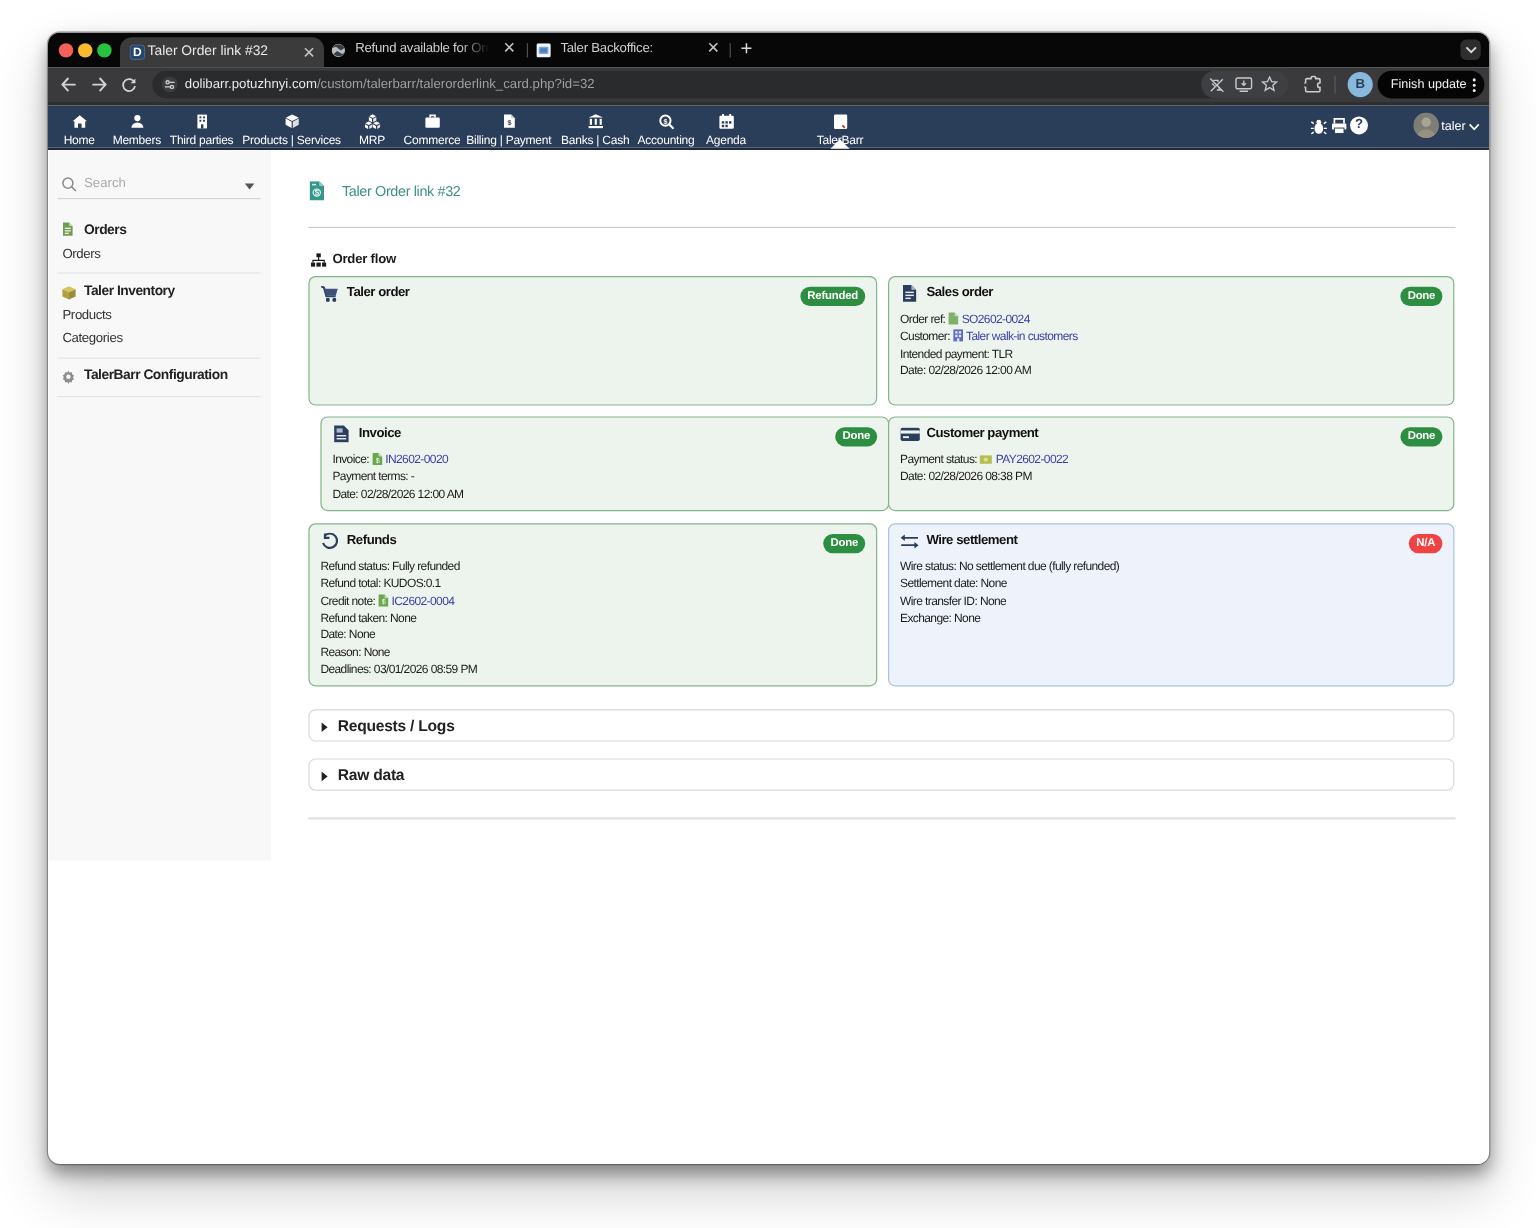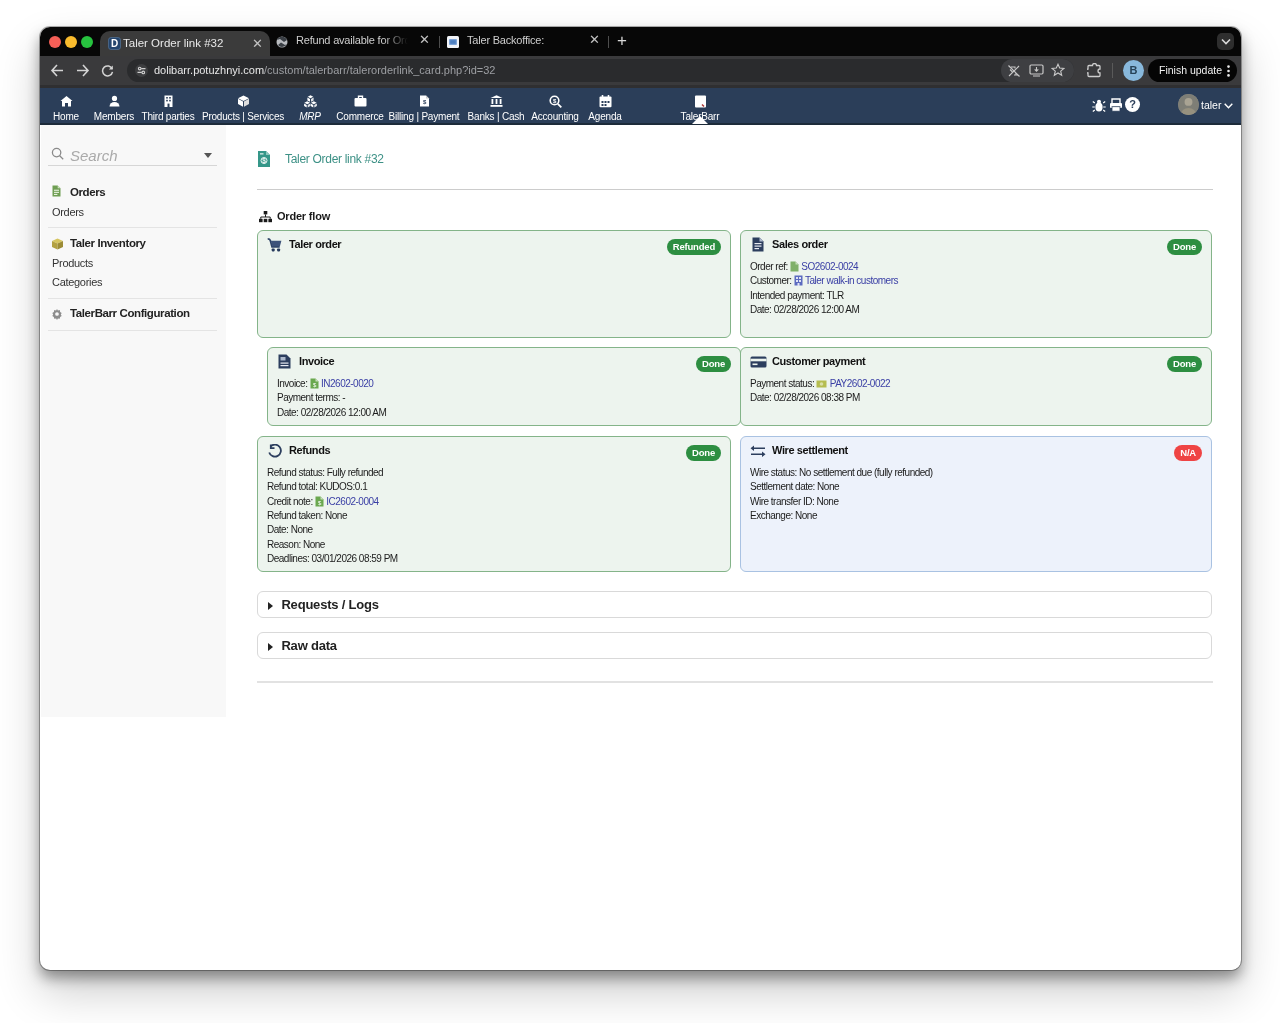--- a/index.html
+++ b/index.html
@@ -164,21 +164,21 @@
             <path d="M6.5 0.3 L9.3 1.8 L6.5 3.3 L3.7 1.8Z"></path>
             <path d="M3.4 2.6 v2.8 l2.6 1.4 v-2.8Z"></path>
             <path d="M9.6 2.6 v2.8 l-2.6 1.4 v-2.8Z" opacity="0.85"></path>
             <path d="M3.2 6.2 L6 7.7 L3.2 9.2 L0.4 7.7Z"></path>
             <path d="M0.1 8.5 v2.6 l2.6 1.4 v-2.6Z"></path>
             <path d="M6.3 8.5 v2.6 l-2.6 1.4 v-2.6Z" opacity="0.85"></path>
             <path d="M9.8 6.2 L12.6 7.7 L9.8 9.2 L7 7.7Z"></path>
             <path d="M6.7 8.5 v2.6 l2.6 1.4 v-2.6Z"></path>
             <path d="M12.9 8.5 v2.6 l-2.6 1.4 v-2.6Z" opacity="0.85"></path>
           </g>
-        </svg><div style="margin-top:1px;font-style:italic;">MRP</div></div>
+        </svg><div style="margin-top:1px;">MRP</div></div>
       <div class="mitem" style="left:265px;width:110px;"><svg style="margin-top:7px" width="13" height="13" viewBox="0 0 13 13">
           <rect x="0.5" y="3" width="12" height="8.5" rx="1" fill="#fff"></rect>
           <path d="M4.5 3 V1.2 H8.5 V3" stroke="#fff" stroke-width="1.4" fill="none"></path>
         </svg><div style="margin-top:1px;">Commerce</div></div>
       <div class="mitem" style="left:329px;width:110px;"><svg style="margin-top:7px" width="13" height="13" viewBox="0 0 13 13">
           <path d="M2 0.5 h6 l3 3 v8 h-9Z" fill="#fff"></path>
           <path d="M8 .5 l3 3 h-3Z" fill="#ccc"></path>
           <text x="6.5" y="9" font-size="6" font-weight="bold" fill="#2b3e59" text-anchor="middle">$</text>
         </svg><div style="margin-top:1px;">Billing | Payment</div></div>
       <div class="mitem" style="left:401px;width:110px;"><svg style="margin-top:7px" width="13" height="13" viewBox="0 0 13 13">
@@ -239,21 +239,21 @@
       </svg>
     </div>
   <div id="menuline"></div>
   <div class="abs" style="left:652px;top:89px;width:0;height:0;border-left:8px solid transparent;border-right:8px solid transparent;border-bottom:8px solid #fff;"></div>
 
   <div id="sidebar">
     <svg class="abs" style="left:10px;top:22px" width="13" height="13" viewBox="0 0 13 13">
         <circle cx="5.6" cy="5.6" r="4.2" fill="none" stroke="#8a8a8a" stroke-width="1.3"></circle>
         <path d="M8.7 8.7 L12.2 12.2" stroke="#8a8a8a" stroke-width="1.3"></path>
       </svg>
-    <div class="abs" style="left:29px;top:22px;font-size:15px;color:#aaa;font-style:italic;">Search</div>
+    <div class="abs" style="left:29px;top:22px;font-size:11px;color:#aaa;">Search</div>
     <div class="abs" style="left:163px;top:28px;width:0;height:0;border-left:4.5px solid transparent;border-right:4.5px solid transparent;border-top:5.5px solid #555;"></div>
     <div class="abs" style="left:7px;top:40px;width:169px;height:1px;background:#d6d6d6;"></div>
 
     <svg class="abs" style="left:11px;top:60px" width="9" height="12" viewBox="0 0 9 12">
         <path d="M0.5 0.5 h5.2 l2.8 2.8 v8.2 h-8 Z" fill="#6f9e53"></path>
         <path d="M5.7 0.5 l2.8 2.8 h-2.8 Z" fill="#cde0bf"></path>
         <rect x="2" y="4.7" width="5" height="1.1" fill="#e8f2df"></rect>
         <rect x="2" y="6.8" width="5" height="1.1" fill="#e8f2df"></rect>
         <rect x="2" y="8.9" width="3.4" height="1.1" fill="#e8f2df"></rect>
       </svg>

